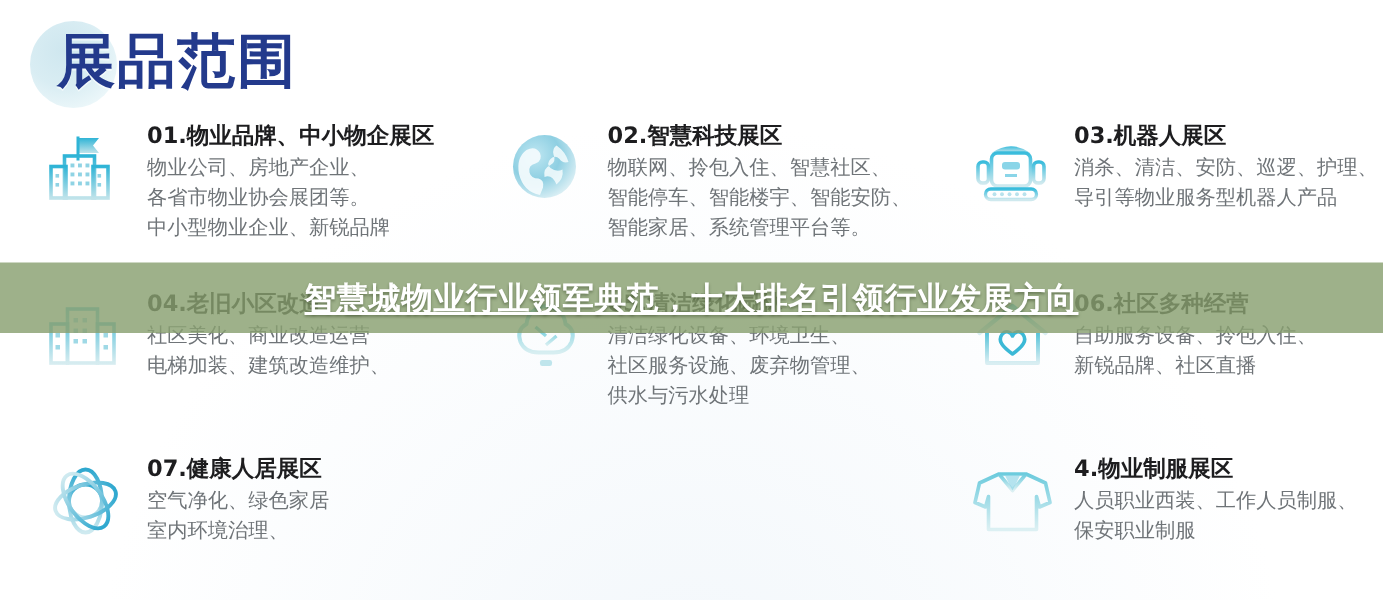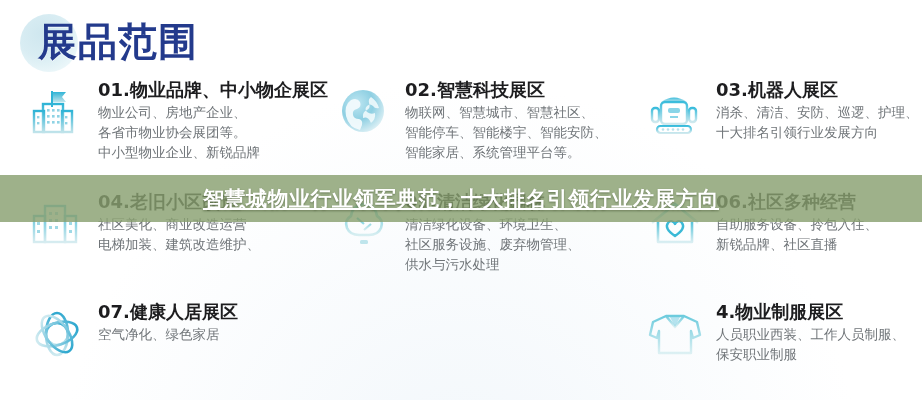--- a/index.html
+++ b/index.html
@@ -41,21 +41,21 @@
   .row0{top:0px;}
   .row1{top:112px;}
   .row2{top:222px;}
   .ico{
     width:62px;height:62px;flex:0 0 62px;margin-right:10px;margin-top:2px;
     position:relative;
   }
   .ico svg{display:block;width:62px;height:62px;}
   .txt{padding-top:2px;}
   .ttl{
-    font-size:18px;font-weight:700;color:#1d1d1f;line-height:20px;
+    font-size:15px;font-weight:700;color:#1d1d1f;line-height:20px;
     margin:0 0 2px 0;white-space:nowrap;
     font-family:"DejaVu Sans","Liberation Sans",sans-serif;
   }
   .desc{
     font-size:13.5px;color:#6f7478;line-height:20px;margin:0;
     font-family:"DejaVu Sans","Liberation Sans",sans-serif;
     white-space:nowrap;
   }
   
   .band{
@@ -132,21 +132,21 @@
                 <stop offset="100%" stop-color="#d8eef4"></stop>
               </radialGradient>
             </defs>
           <circle cx="30" cy="31" r="21" fill="url(#g2)"></circle>
           <path d="M18 20 q6 -3 9 2 q2 5 -3 7 q-5 1 -4 6 q1 4 6 4 q4 1 3 6 l-2 5 q-11 -2 -14 -14 q-2 -11 5 -16 z" fill="#f4fbfd" opacity=".92"></path>
           <path d="M38 17 q6 4 8 11 q-4 1 -6 -2 q-3 -3 -6 0 q-3 3 0 6 q4 3 8 1 q1 6 -4 10 q-3 -7 -8 -5 q-1 -6 4 -8 q4 -2 2 -7 q-1 -4 2 -6 z" fill="#f4fbfd" opacity=".85"></path>
         </svg>
       </div>
       <div class="txt">
         <div class="ttl">02.智慧科技展区</div>
-        <div class="desc">物联网、智慧城市、智慧社区、</div>
+        <div class="desc">物联网、拎包入住、智慧社区、</div>
         <div class="desc">智能停车、智能楼宇、智能安防、</div>
         <div class="desc">智能家居、系统管理平台等。</div>
       </div>
     </div>
 
     <div class="cell col2 row0">
       <div class="ico">
         <svg viewBox="0 0 62 62">
           <defs>
               <linearGradient id="g3" x1="0" y1="0" x2="0" y2="1">
@@ -166,21 +166,21 @@
               <circle cx="24" cy="49.5" r="1.3"></circle>
               <circle cx="29" cy="49.5" r="1.3"></circle>
             <circle cx="34" cy="49.5" r="1.3"></circle>
               <circle cx="39" cy="49.5" r="1.3"></circle>
           </g>
         </svg>
       </div>
       <div class="txt">
         <div class="ttl">03.机器人展区</div>
         <div class="desc">消杀、清洁、安防、巡逻、护理、</div>
-        <div class="desc">十大排名引领行业发展方向</div>
+        <div class="desc">导引等物业服务型机器人产品</div>
       </div>
     </div>
 
     <div class="cell col0 row1">
       <div class="ico">
         <svg viewBox="0 0 62 62">
           <defs>
               <linearGradient id="g4" x1="0" y1="0" x2="0" y2="1">
             <stop offset="0%" stop-color="#6cc8dd"></stop>
                 <stop offset="100%" stop-color="#d6ecf0"></stop>
@@ -265,20 +265,21 @@
             </defs>
           <circle cx="31" cy="32" r="11" fill="none" stroke="url(#g7)" stroke-width="2.6"></circle>
           <ellipse cx="31" cy="32" rx="11" ry="21" fill="none" stroke="url(#g7)" stroke-width="2.6" transform="rotate(0 31 32)"></ellipse>
           <ellipse cx="31" cy="32" rx="11" ry="21" fill="none" stroke="url(#g7)" stroke-width="2.6" transform="rotate(72 31 32)"></ellipse>
           <ellipse cx="31" cy="32" rx="11" ry="21" fill="none" stroke="url(#g7)" stroke-width="2.6" transform="rotate(144 31 32)"></ellipse>
         </svg>
       </div>
       <div class="txt">
         <div class="ttl">07.健康人居展区</div>
         <div class="desc">空气净化、绿色家居</div>
+        <div class="desc">室内环境治理、</div>
       </div>
     </div>
 
 
     <div class="cell col2 row2">
       <div class="ico">
         <svg viewBox="0 0 62 62">
           <defs>
               <linearGradient id="g9" x1="0" y1="0" x2="0" y2="1">
             <stop offset="0%" stop-color="#6ccbdd"></stop>

